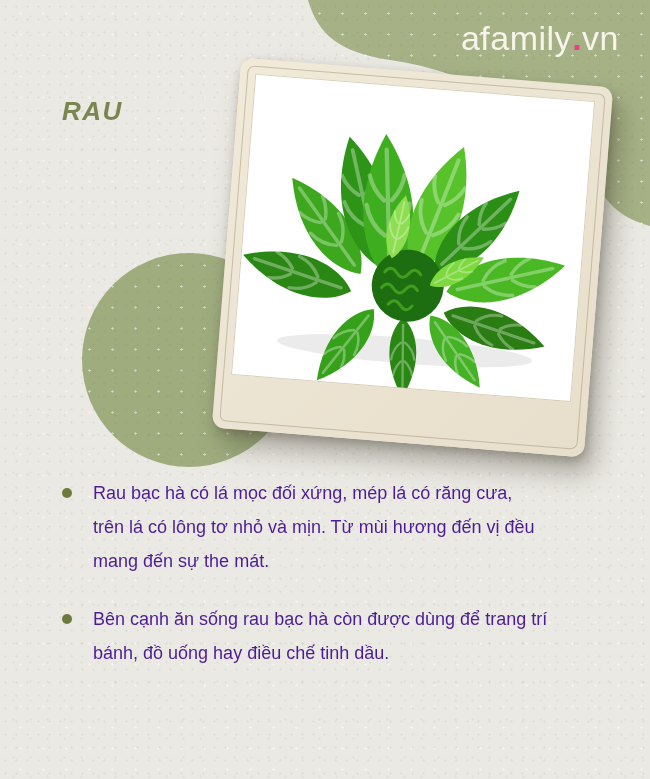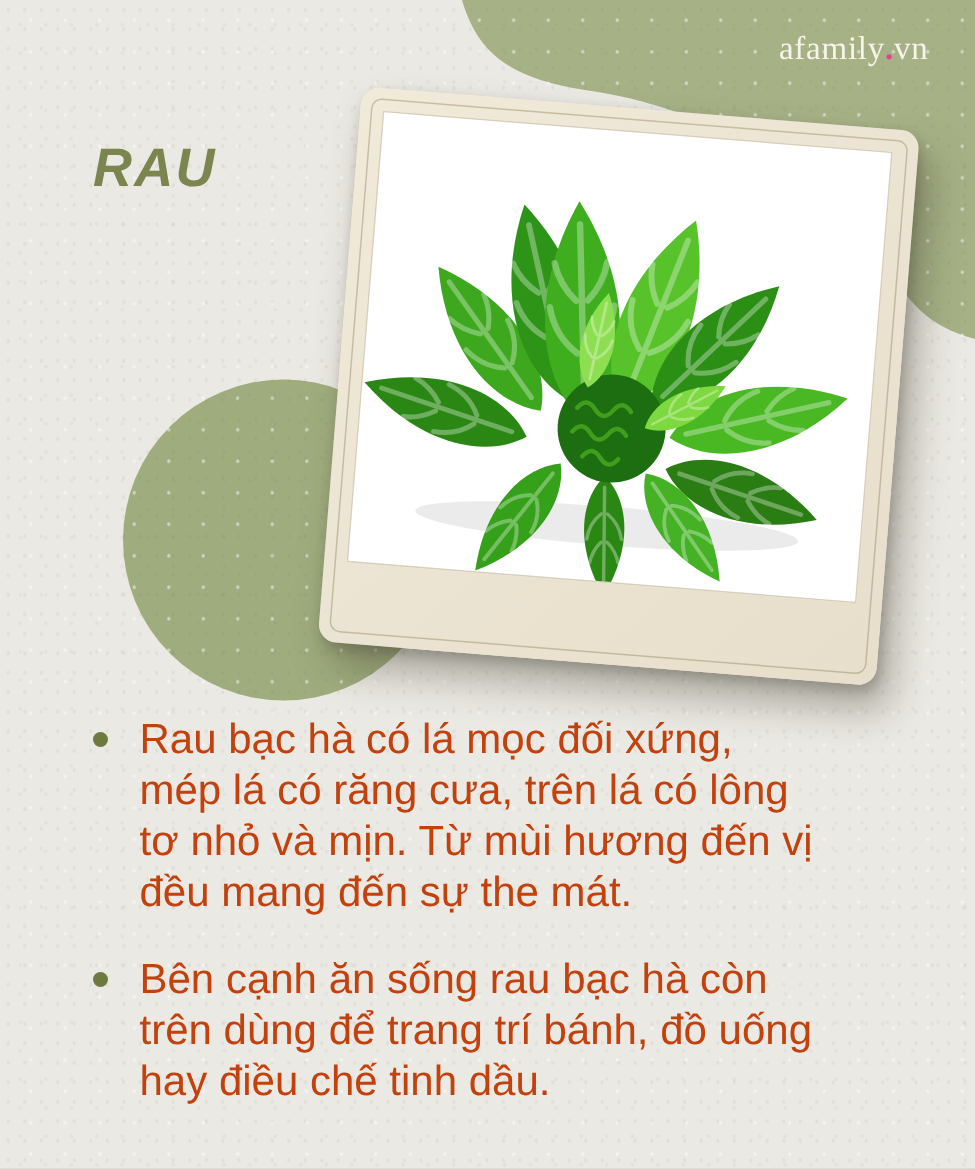--- a/index.html
+++ b/index.html
@@ -16,29 +16,29 @@
     background-image:
       radial-gradient(rgba(95,90,75,0.07) 1px, transparent 1.3px),
       radial-gradient(rgba(70,70,60,0.05) 1px, transparent 1.3px),
       radial-gradient(rgba(255,255,255,0.5) 1px, transparent 1.4px);
     background-size:11px 13px,17px 19px,23px 21px;
     background-position:0 0,5px 7px,9px 3px;
   }
   
   .logo{
     position:absolute;top:19px;right:31px;z-index:2;
-    font-family:Liberation Serif, serif;
-    font-size:22px;color:#f7f4ec;letter-spacing:.5px;
+    font-family:Liberation Sans, sans-serif;
+    font-size:34px;color:#f7f4ec;letter-spacing:.5px;
   }
   .logo .dot{color:#ee3d8f;font-weight:bold;}
   
   .title{
     position:absolute;left:62px;top:84px;z-index:2;
     font-weight:bold;font-style:italic;
-    font-size:36px;line-height:55px;letter-spacing:1.5px;
+    font-size:26px;line-height:55px;letter-spacing:1.5px;
     color:#7a854f;
   }
   
   .polaroid{
     position:absolute;left:226px;top:72px;width:373px;height:371px;z-index:3;
     background:linear-gradient(135deg,#f1ead9,#e7decb);
     border-radius:12px;
     transform:rotate(4.6deg);
     box-shadow:10px 16px 26px rgba(70,65,50,0.40), 2px 4px 8px rgba(60,55,45,0.25);
   }
@@ -47,21 +47,21 @@
     border-radius:7px;pointer-events:none;
   }
   .photo{
     position:absolute;left:15px;top:15px;width:341px;height:302px;
     background:#ffffff;border:1px solid #d8cfba;box-sizing:border-box;overflow:hidden;
   }
   
   .info-list{
     position:absolute;left:62px;top:476px;width:486px;z-index:2;
     list-style:none;margin:0;padding:0;
-    font-size:28px;line-height:34px;color:#c2410c;
+    font-size:18px;line-height:34px;color:#4c1d95;
   }
   .info-list li{display:flex;gap:21px;margin-bottom:24px;}
   .info-list .dot{
     flex:0 0 10px;width:10px;height:10px;border-radius:50%;
     background:#6d7a3e;margin-top:12px;
   }
 </style>
 </head>
 <body>
 
@@ -116,17 +116,17 @@
     <div class="inner-line"></div>
   </div>
 
   <ul class="info-list">
     <li>
       <span class="dot"></span>
       <span>Rau bạc hà có lá mọc đối xứng, mép lá có răng cưa, trên lá có lông tơ nhỏ và mịn. Từ mùi hương đến vị đều mang đến sự the mát.</span>
     </li>
     <li>
       <span class="dot"></span>
-      <span>Bên cạnh ăn sống rau bạc hà còn trên dùng để trang trí bánh, đồ uống hay điều chế tinh dầu.</span>
+      <span>Bên cạnh ăn sống rau bạc hà còn được dùng để trang trí bánh, đồ uống hay điều chế tinh dầu.</span>
     </li>
   </ul>
 
 </div>
 
 </body></html>

